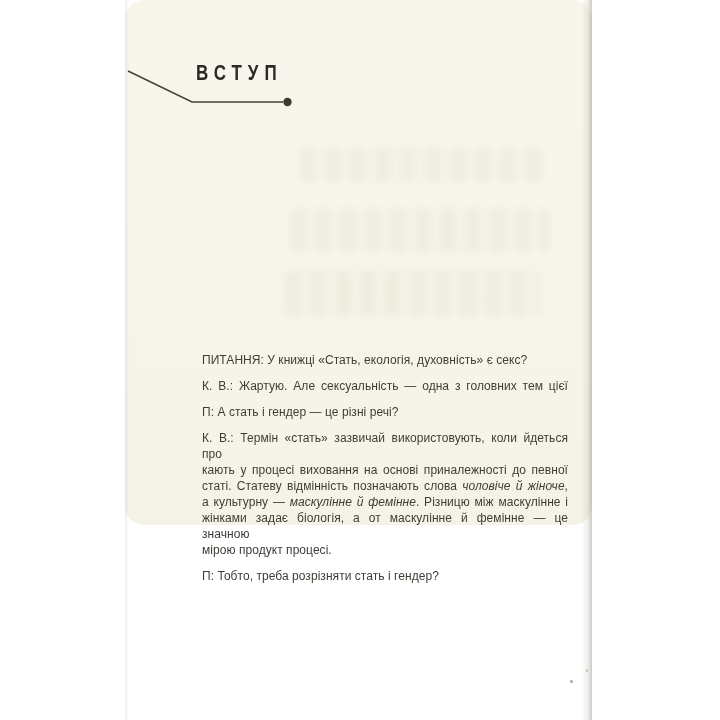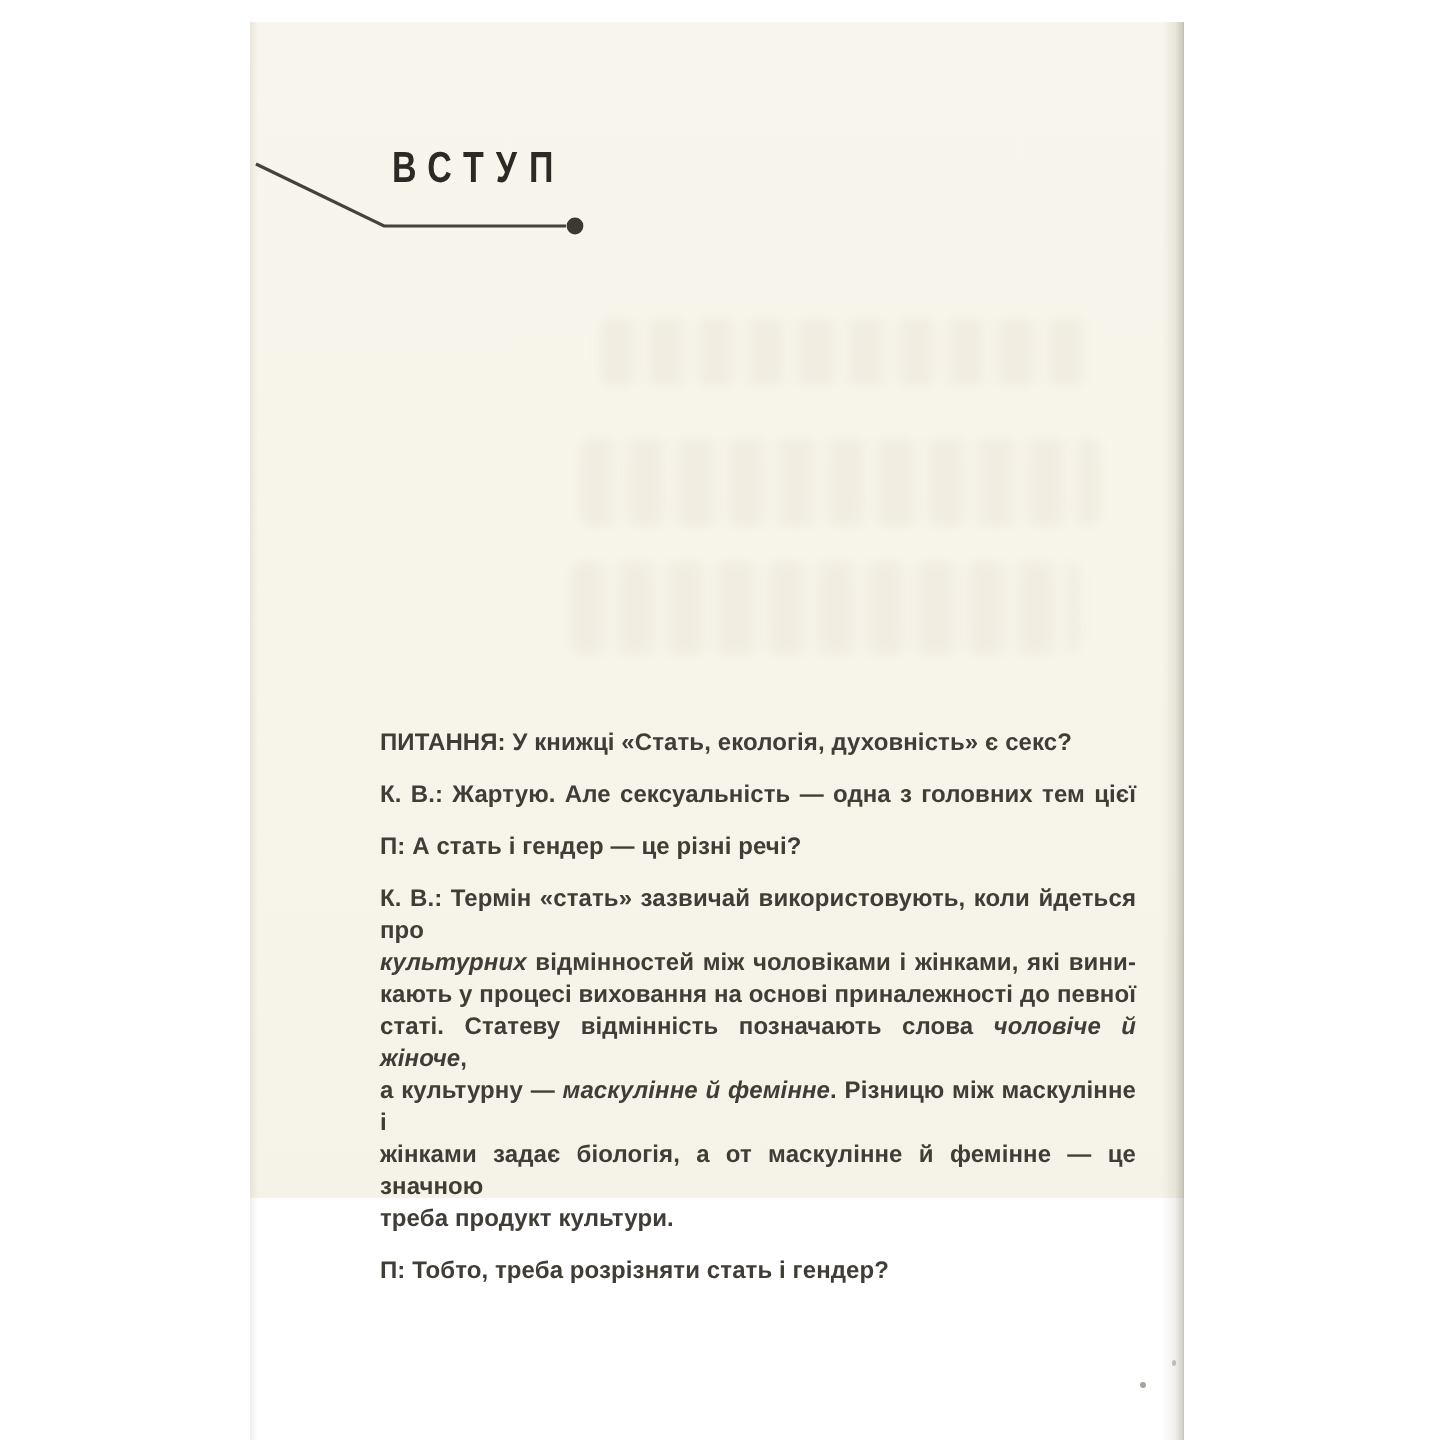--- a/index.html
+++ b/index.html
@@ -2,22 +2,23 @@
 <html><head>
 <meta charset="utf-8">
 <style>
   html,body{margin:0;padding:0;}
   body{
     width:720px;height:720px;position:relative;overflow:hidden;
     background:#ffffff;
     font-family:"Liberation Sans", sans-serif;
   }
   .page{
-    position:absolute;left:125px;top:11px;width:467px;height:588px;
+    position:absolute;left:125px;top:0;width:467px;height:525px;
     background:linear-gradient(180deg,#f8f5ec 0%,#f7f4ea 55%,#f5f2e8 100%);
+    border-radius:19px;
   }
   .page-right-shade{
     position:absolute;right:0;top:0;width:11px;height:720px;
     background:linear-gradient(90deg,rgba(100,95,75,0) 0%,rgba(100,95,75,0.10) 60%,rgba(100,95,75,0.30) 96%,rgba(80,76,60,0.38) 100%);
   }
   .page-left-shade{
     position:absolute;left:0;top:0;width:4px;height:720px;
     background:linear-gradient(90deg,rgba(100,95,75,0.10) 0%,rgba(100,95,75,0) 100%);
   }
   .deco-line{position:absolute;left:-5px;top:60px;}
@@ -34,21 +35,21 @@
     opacity:.55;
   }
   .ghost.g1{left:175px;top:148px;width:245px;height:34px;}
   .ghost.g2{left:165px;top:208px;width:260px;height:44px;}
   .ghost.g3{left:160px;top:270px;width:255px;height:46px;}
   .dialogue{
     position:absolute;left:65px;top:352px;width:378px;
     font-size:12px;line-height:16px;color:#403d37;
     letter-spacing:0.05px;
   }
-  .para{margin:0 0 10px 0;font-weight:bold;}
+  .para{margin:0 0 10px 12px;}
   .line{
     text-align:justify;text-align-last:justify;
     min-height:16px;white-space:normal;
   }
   .line.last{text-align-last:left;}
   .line em{font-style:italic;}
   .speck{position:absolute;border-radius:50%;}
   .speck.s1{left:445px;top:680px;width:3px;height:3px;background:rgba(96,90,72,0.55);}
   .speck.s2{left:461px;top:669px;width:2px;height:3px;background:rgba(120,112,90,0.40);}
 </style>
@@ -73,26 +74,25 @@
         <div class="line last"><span>ПИТАННЯ: У книжці «Стать, екологія, духовність» є секс?</span></div>
       </div>
       <div class="para">
         <div class="line"><span>К. В.: Жартую. Але сексуальність — одна з головних тем цієї</span></div>
       </div>
       <div class="para">
         <div class="line last"><span>П: А стать і гендер — це різні речі?</span></div>
       </div>
       <div class="para">
         <div class="line"><span>К. В.: Термін «стать» зазвичай використовують, коли йдеться про</span></div>
-        <div class="line"><em>культурних</em><span> відмінностей між чоловіками і жінками, які вини-</span></div>
         <div class="line"><span>кають у процесі виховання на основі приналежності до певної</span></div>
         <div class="line"><span>статі. Статеву відмінність позначають слова </span><em>чоловіче й жіноче</em><span>,</span></div>
         <div class="line"><span>а культурну — </span><em>маскулінне й фемінне</em><span>. Різницю між маскулінне і</span></div>
         <div class="line"><span>жінками задає біологія, а от маскулінне й фемінне — це значною</span></div>
-        <div class="line last"><span>треба продукт культури.</span></div>
+        <div class="line last"><span>мірою продукт процесі.</span></div>
       </div>
       <div class="para">
         <div class="line last"><span>П: Тобто, треба розрізняти стать і гендер?</span></div>
       </div>
     </div>
 
   <div class="speck s1"></div>
   <div class="speck s2"></div>
 
   <div class="page-left-shade"></div>

